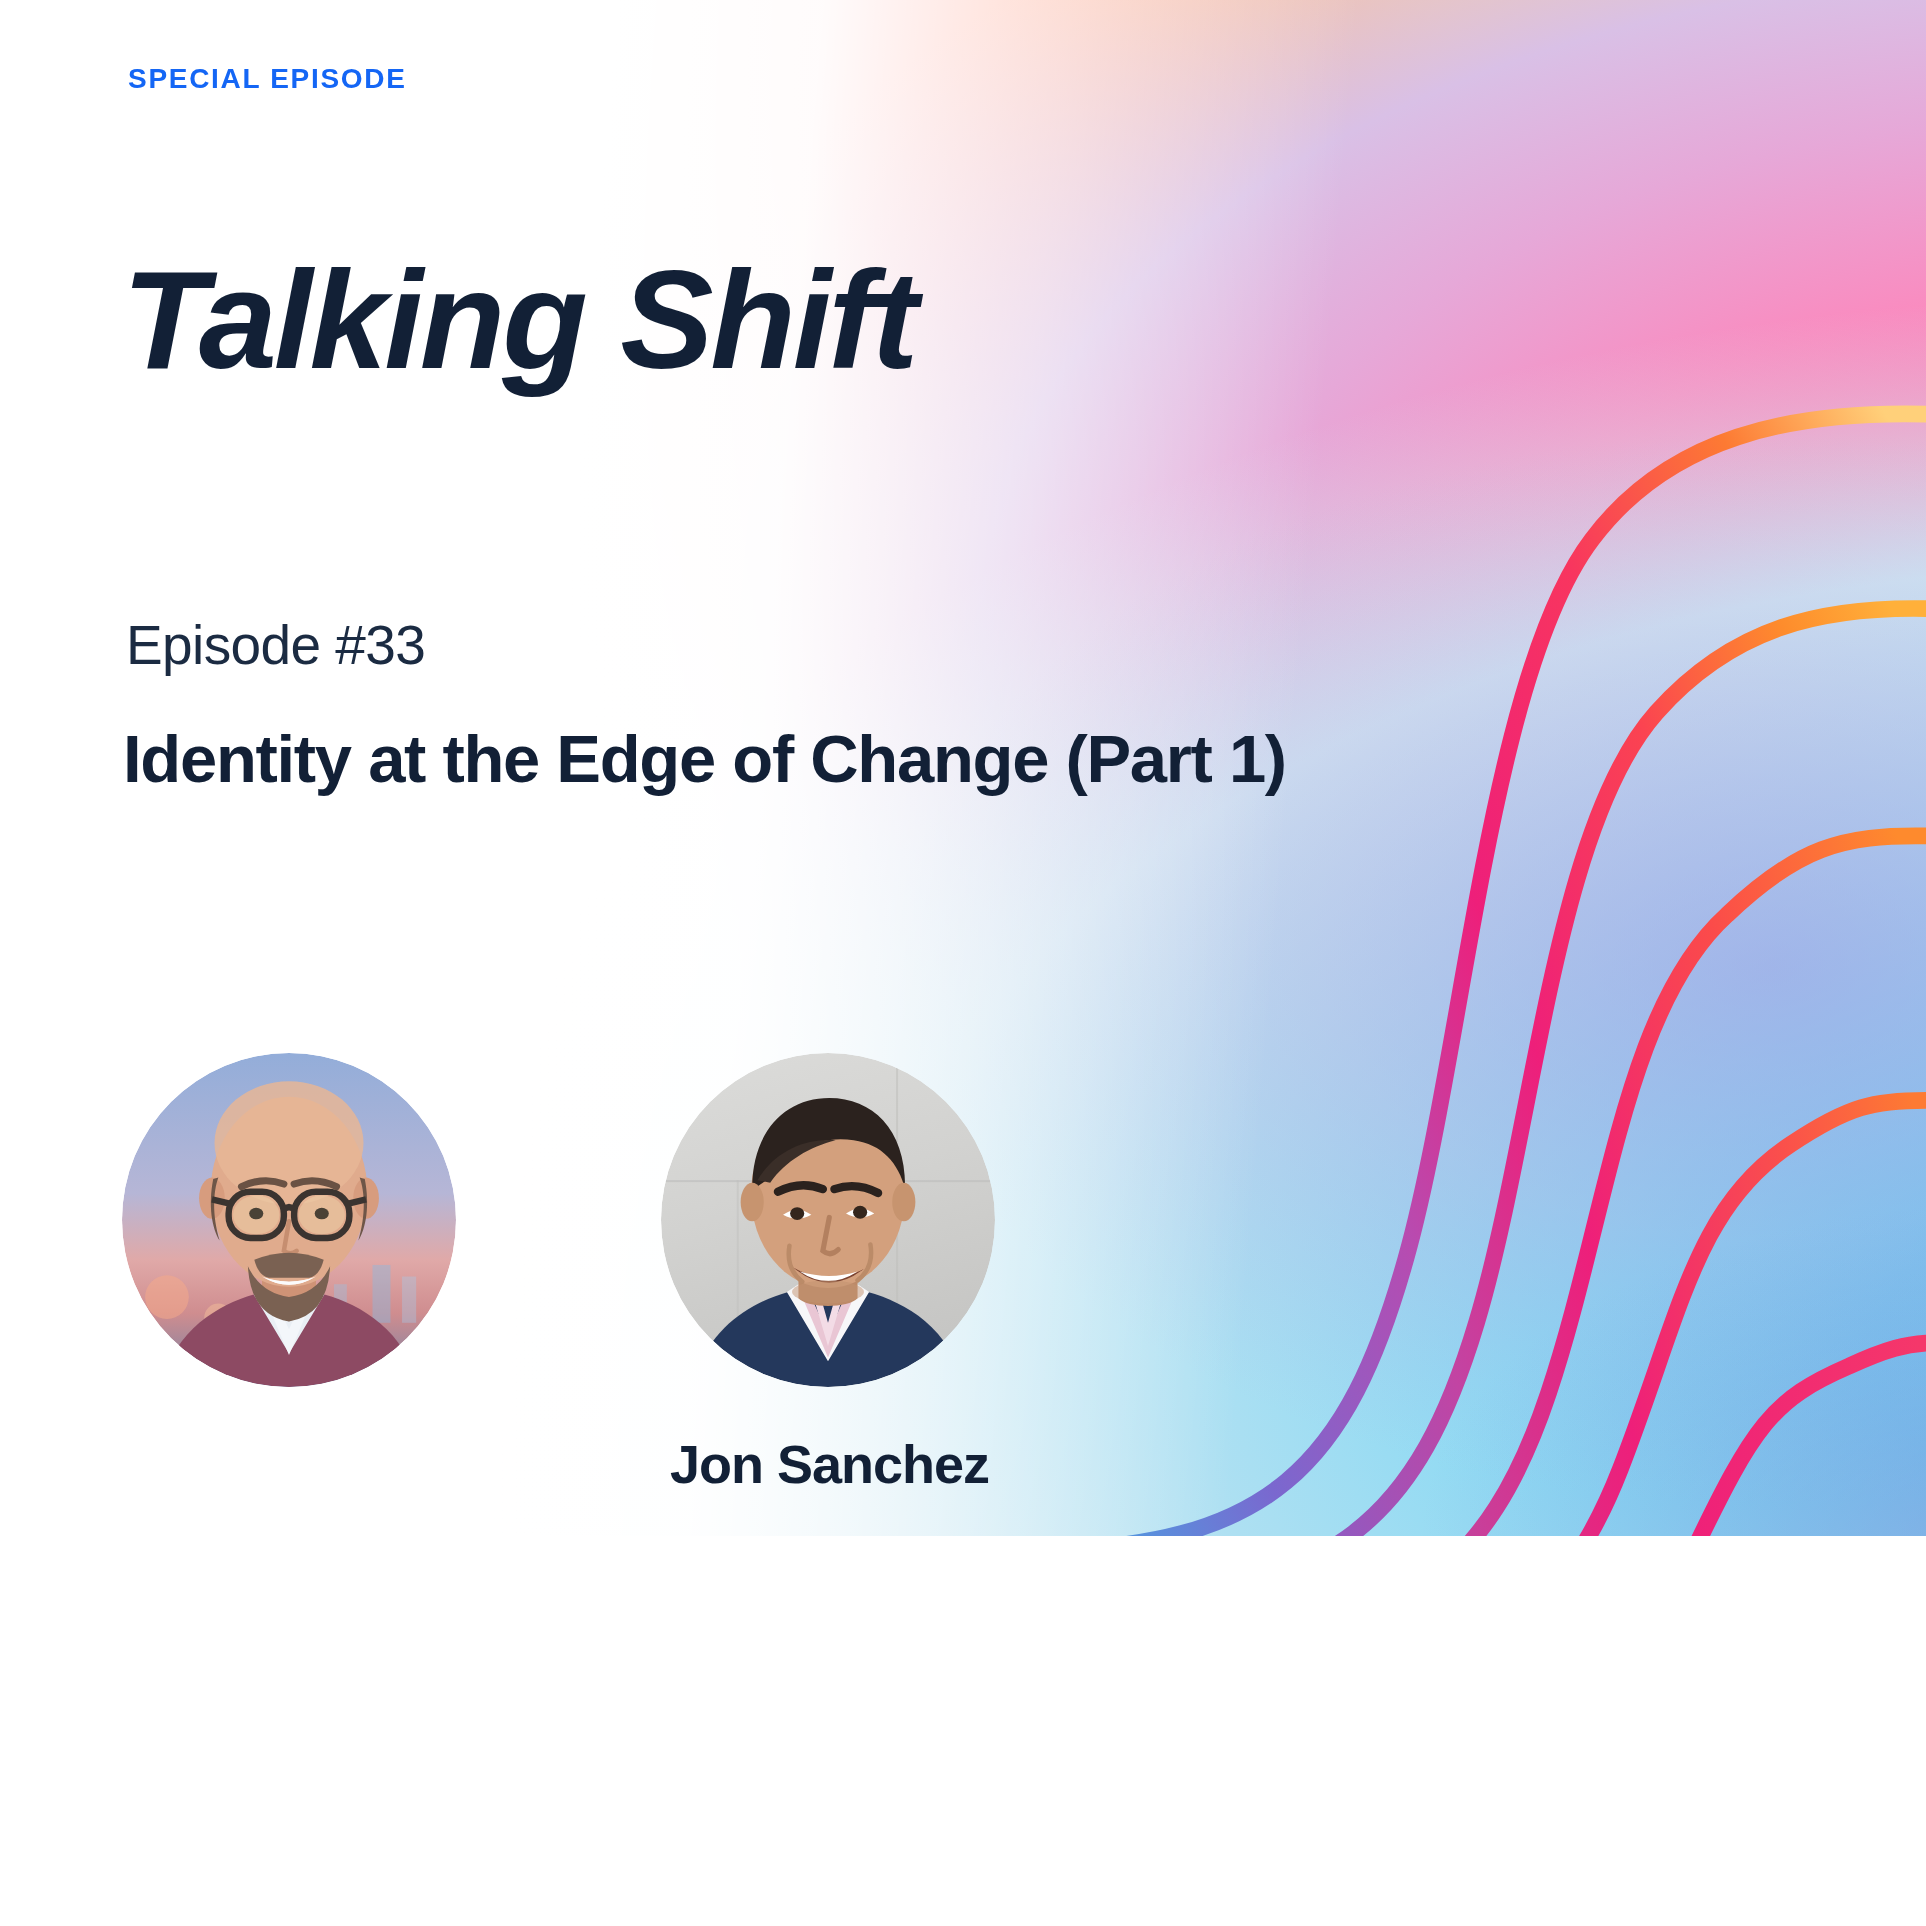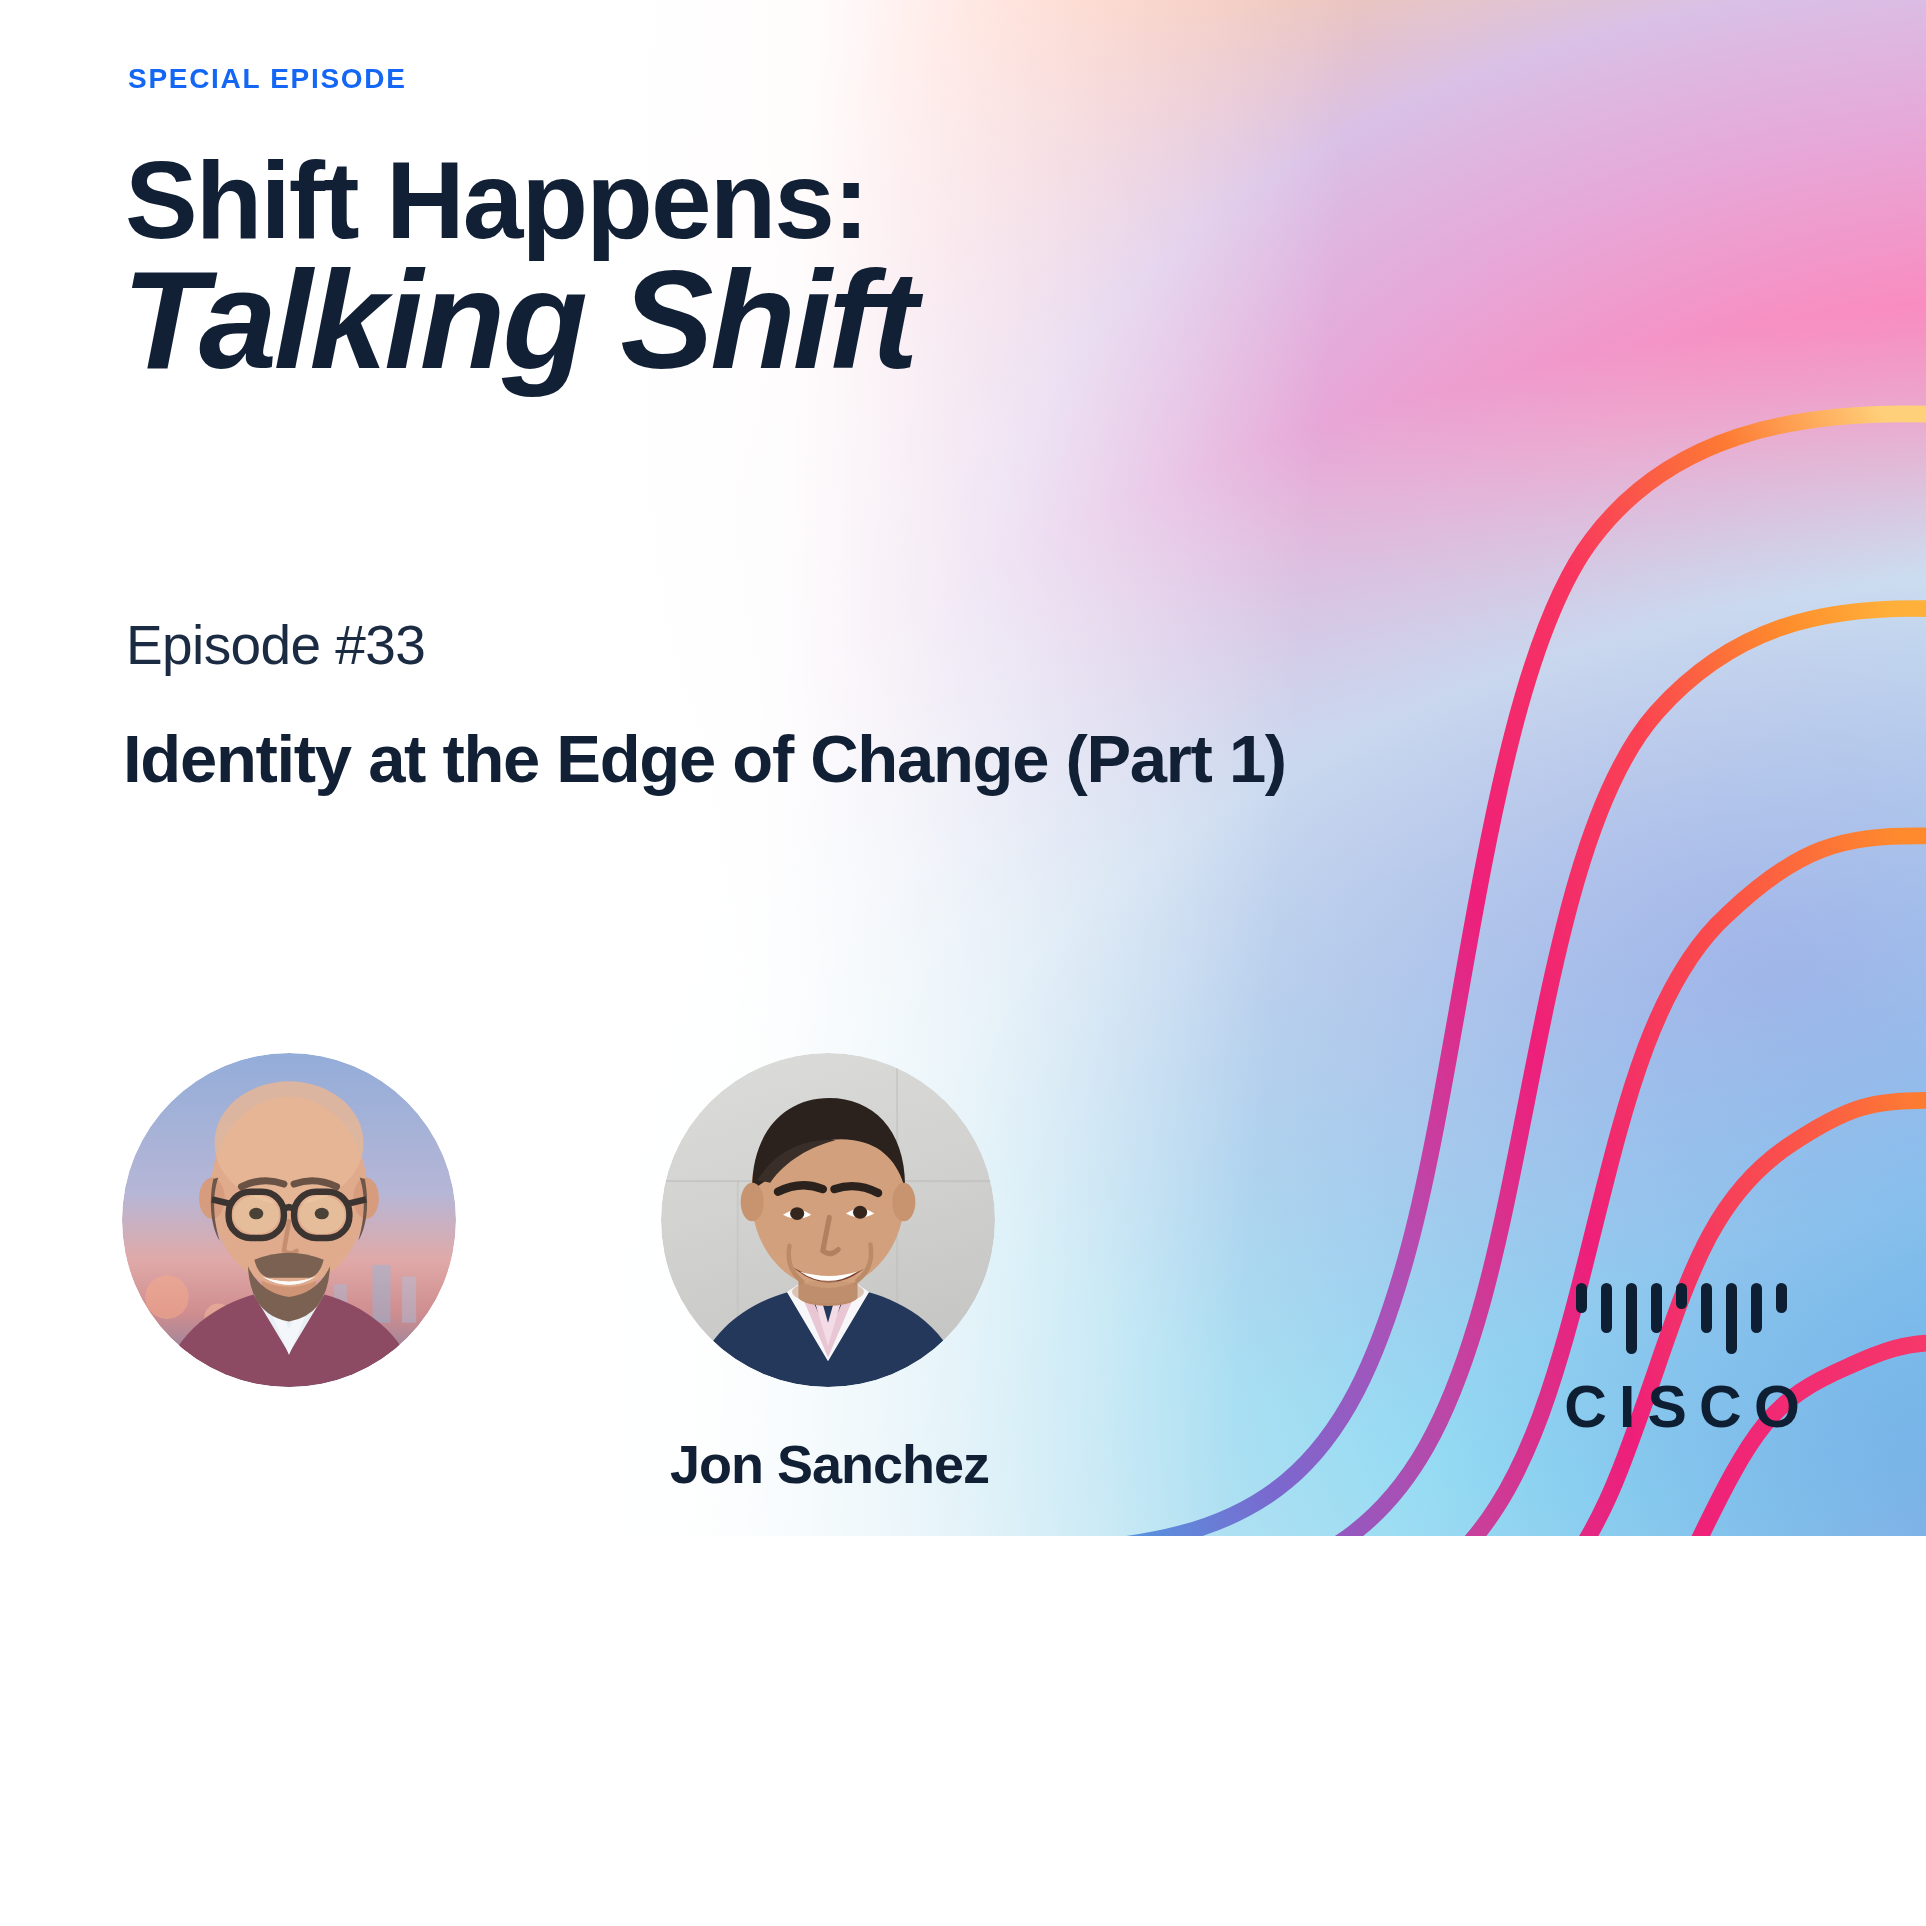--- a/index.html
+++ b/index.html
@@ -196,21 +196,20 @@
                C2618,2046 2640,1880 2790,1782
                C2880,1722 2920,1714 3000,1714"></path>
       <path stroke="url(#rg5)" d="M0,2715 L2000,2715 C2380,2715 2540,2620 2636,2420
                C2732,2220 2760,2180 2880,2128
                C2940,2100 2970,2094 3000,2092"></path>
     </g>
   </svg>
 
   <div class="eyebrow">SPECIAL EPISODE</div>
 
-  <div class="show-line1">Shift Happens:</div>
   <div class="show-line2">Talking Shift</div>
 
   <div class="ep-number">Episode #33</div>
   <div class="ep-title">Identity at the Edge of Change (Part 1)</div>
 
   <div class="hosts">
 
     <div class="host">
       <div class="avatar">
         <svg viewBox="0 0 520 520">
@@ -335,29 +334,15 @@
 
             <ellipse cx="260" cy="372" rx="56" ry="18" fill="#c2926f" opacity=".5"></ellipse>
           </g>
         </svg>
       </div>
       <div class="host-name">Jon Sanchez</div>
     </div>
 
   </div>
 
-  <div class="cisco">
-    <div class="cisco-bars" id="cisco-bars">
-        <i style="height: 29.5px; background: rgb(15, 31, 51);"></i>
-        <i style="height: 50px; background: rgb(15, 31, 51);"></i>
-        <i style="height: 71px; background: rgb(15, 31, 51);"></i>
-        <i style="height: 50px; background: rgb(15, 31, 51);"></i>
-        <i style="height: 26px; background: rgb(15, 31, 51);"></i>
-        <i style="height: 50px; background: rgb(15, 31, 51);"></i>
-        <i style="height: 71px; background: rgb(15, 31, 51);"></i>
-        <i style="height: 50px; background: rgb(15, 31, 51);"></i>
-        <i style="height: 29.5px; background: rgb(15, 31, 51);"></i>
-      </div>
-    <div class="cisco-word">CISCO</div>
-  </div>
 
 </div>
 
 
 </body></html>

